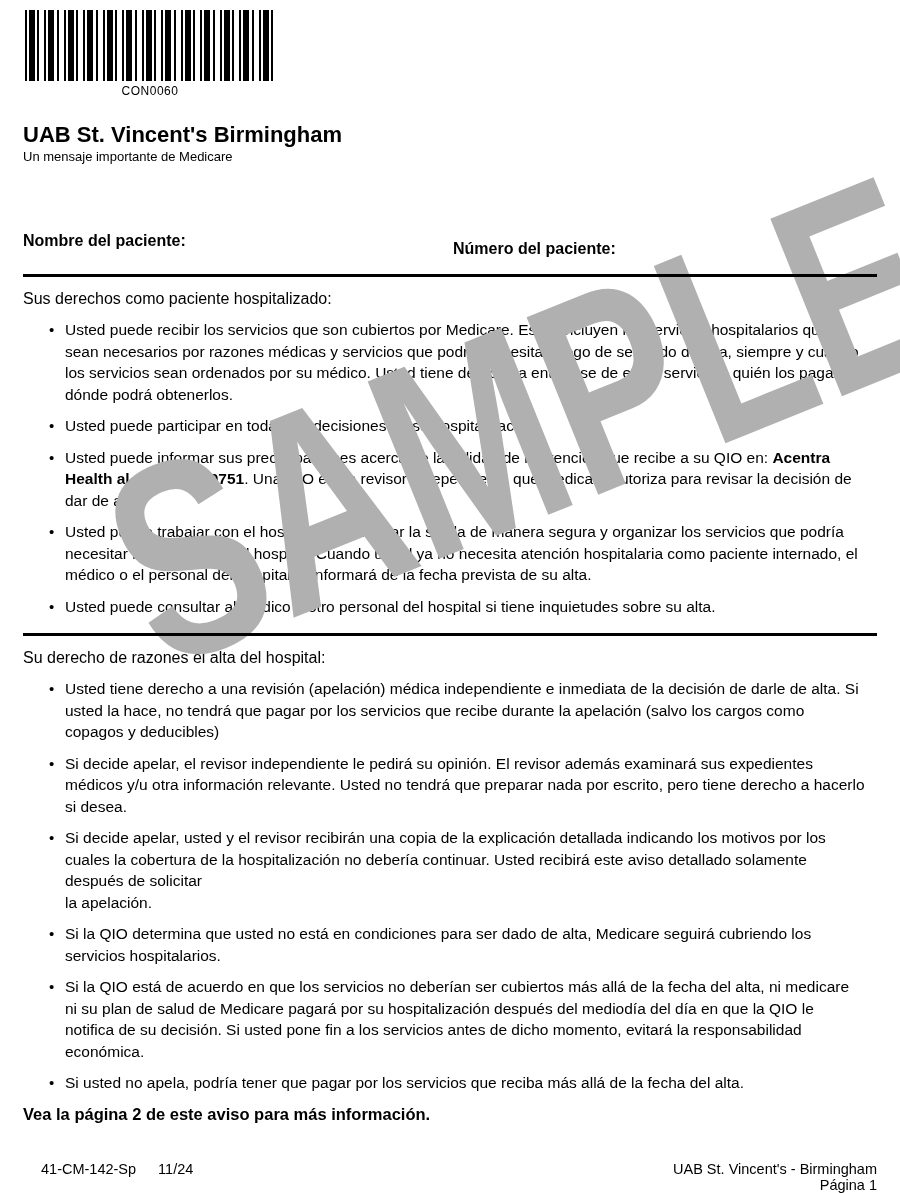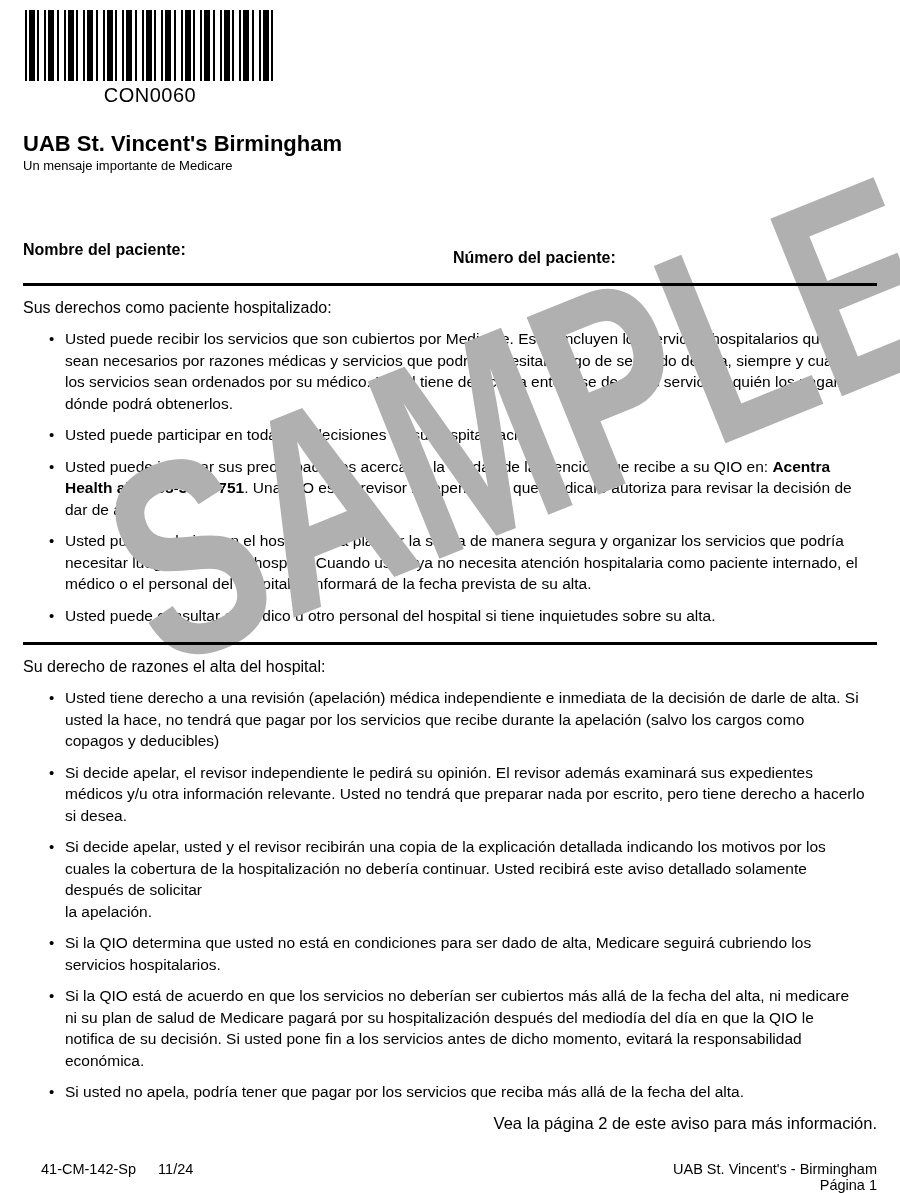--- a/index.html
+++ b/index.html
@@ -20,21 +20,21 @@
   .barcode {
     width: 250px; height: 71px;
     background-image: repeating-linear-gradient(90deg,
       #000 0px, #000 2px, #fff 2px, #fff 4px,
       #000 4px, #000 10px, #fff 10px, #fff 12px,
       #000 12px, #000 14px, #fff 14px, #fff 19px,
       #000 19px, #000 21px, #fff 21px, #fff 23px,
       #000 23px, #000 29px, #fff 29px, #fff 32px,
       #000 32px, #000 34px, #fff 34px, #fff 39px);
   }
-  .barcode-label { width: 250px; text-align: center; font-size: 20px; margin-top: 3px; letter-spacing: 0.5px; }
+  .barcode-label { width: 250px; text-align: center; font-size: 12px; margin-top: 3px; letter-spacing: 0.5px; }
 
   
   .org { font-weight: bold; font-size: 22px; line-height: 22px; margin-top: 26px; }
   .doc-title { font-weight: normal; font-size: 13px; line-height: 22px; }
 
   
   .patient-row { position: relative; margin-top: 64px; height: 28px; }
   .p-label { font-weight: bold; font-size: 16px; }
   .p-name { position: absolute; left: 0; top: 0; }
   .p-num { position: absolute; left: 430px; top: 8px; }
@@ -43,21 +43,21 @@
   .rule-1 { margin-top: 14px; }
   .rule-2 { margin-top: 16px; }
 
   .sec-heading { font-size: 16px; line-height: 21px; margin-top: 11px; }
 
   .bullets { margin: 0; }
   .bullet { display: flex; margin-top: 10px; }
   .dot { width: 27px; padding-left: 26px; font-size: 15px; line-height: 21.5px; flex: 0 0 42px; }
   .btext { margin: 0; font-size: 15.5px; line-height: 21.5px; width: 800px; }
 
-  .notice { text-align: right; font-weight: normal; font-size: 16.5px; margin-top: 11px; }
+  .notice { text-align: left; font-weight: bold; font-size: 16.5px; margin-top: 11px; }
 
   
   .watermark {
     position: absolute;
     left: -25px; top: 310px;
     width: 960px;
     text-align: center;
     font-size: 278px;
     line-height: 1;
     font-weight: bold;

